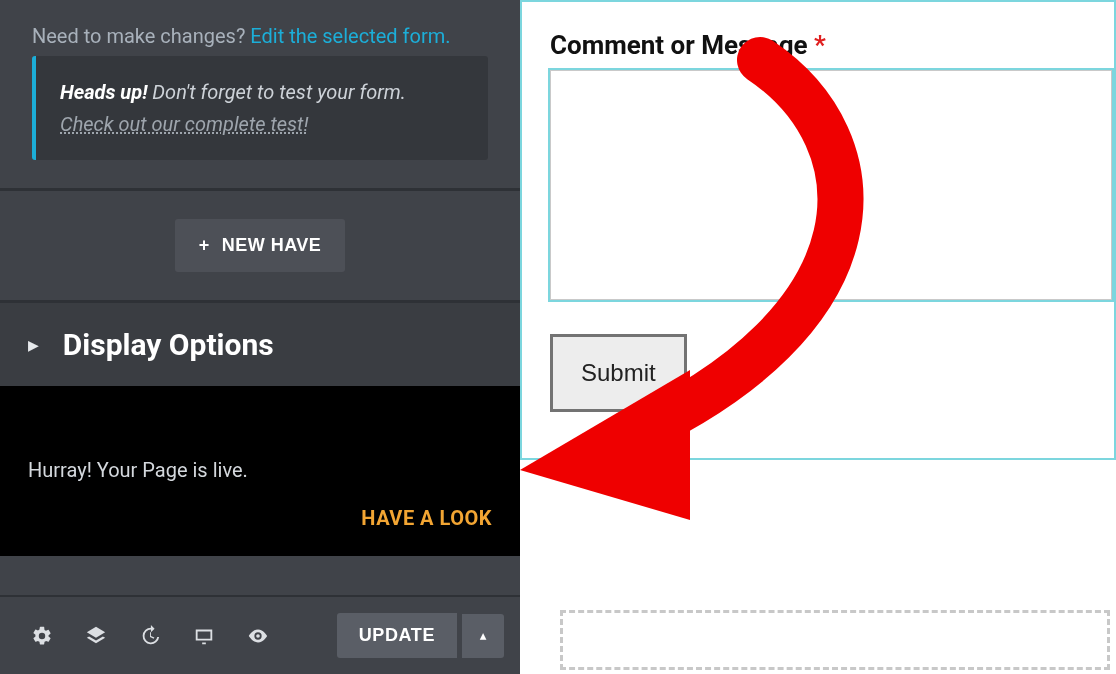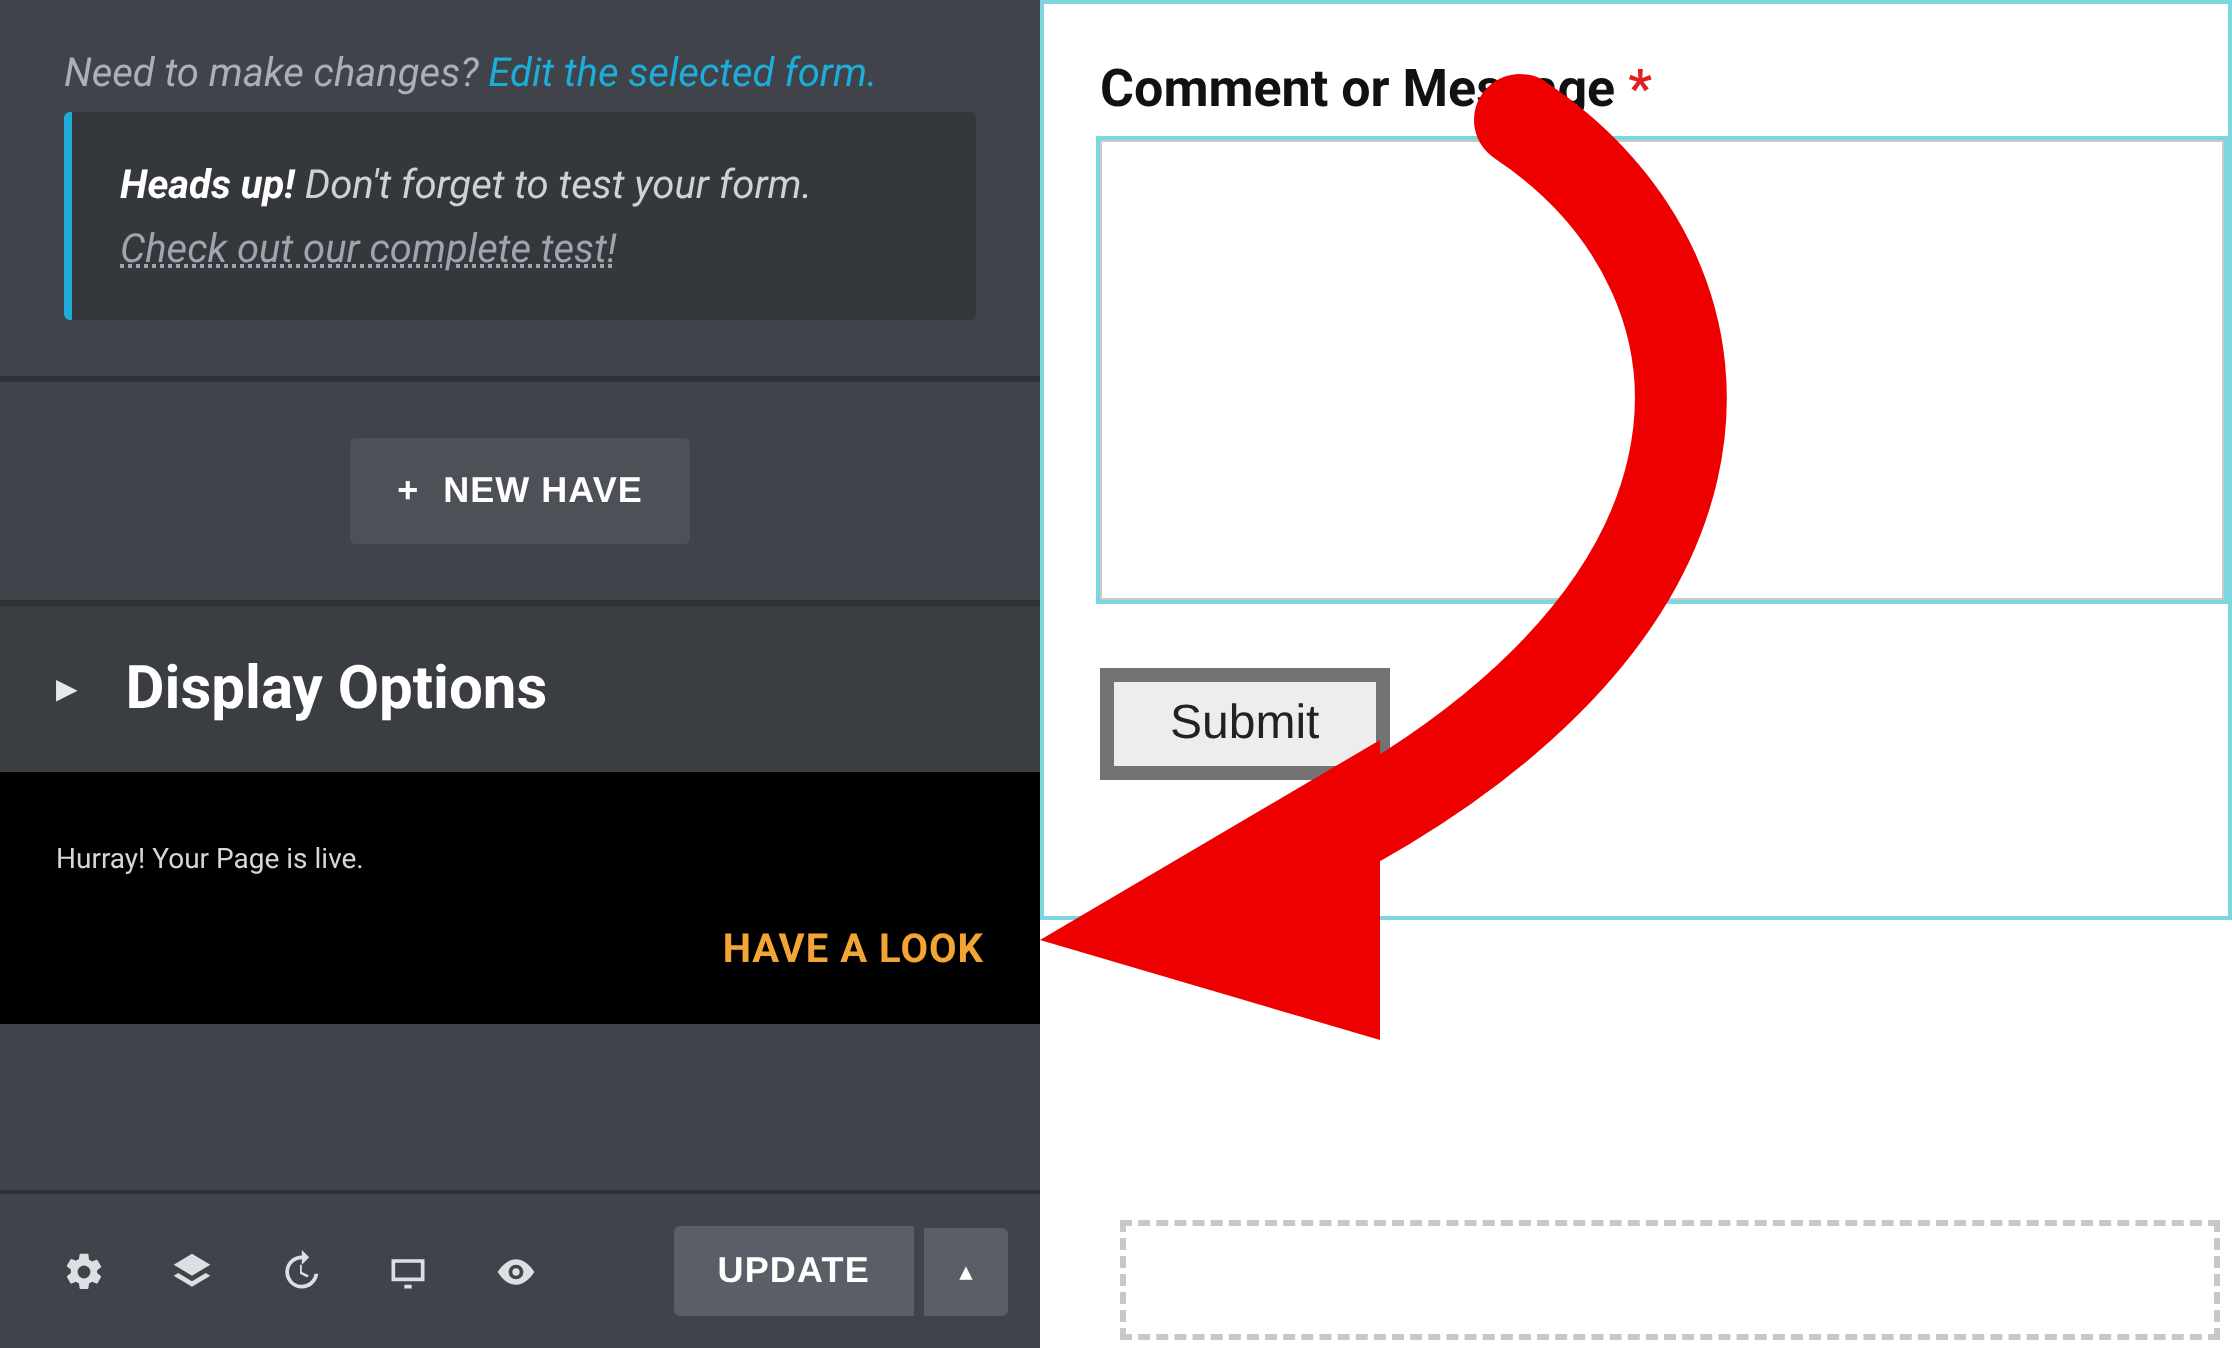--- a/index.html
+++ b/index.html
@@ -2,21 +2,21 @@
 <html><head>
 <meta charset="utf-8">
 <style>
   * { box-sizing: border-box; margin: 0; padding: 0; }
   html, body { width: 1116px; height: 674px; font-family: -apple-system, "Segoe UI", Roboto, Helvetica, Arial, sans-serif; overflow: hidden; background: #fff; }
   .app { display: flex; width: 100%; height: 100%; }
   .sidebar { width: 520px; min-width: 520px; background: #404349; display: flex; flex-direction: column; position: relative; }
   .preview { flex: 1; background: #fff; position: relative; padding-left: 30px; }
 
   
-  .top-notice { padding: 24px 32px 8px 32px; font-style: italic; font-size: 20px; color: #a8b1bb; }
+  .top-notice { padding: 24px 32px 8px 32px; font-size: 20px; color: #a8b1bb; }
   .top-notice a { color: #1caed8; text-decoration: none; }
 
   
   .callout-wrap { padding: 0 32px 28px 32px; }
   .callout { background: #34373c; border-left: 4px solid #1caed8; padding: 20px 24px; border-radius: 3px; font-style: italic; font-size: 20px; line-height: 1.6; color: #cdd2d8; }
   .callout strong { color: #fff; }
   .callout .guide { color: #9ea5ad; text-decoration: underline dotted; }
 
   
   .divline { height: 3px; background: #2e3136; }
@@ -26,40 +26,40 @@
   .btn-newform { background: #4d5057; color: #fff; font-weight: 700; font-size: 18px; letter-spacing: .5px; padding: 16px 24px; border: none; border-radius: 3px; cursor: pointer; display: flex; align-items: center; gap: 12px; }
   .plus { font-weight: 900; font-size: 18px; }
 
   
   .collapsible { background: #3a3d42; padding: 24px 28px; display: flex; align-items: center; gap: 24px; cursor: pointer; }
   .collapsible .tri { color: #e6e9ec; font-size: 14px; }
   .collapsible .label { color: #fff; font-weight: 700; font-size: 30px; }
 
   
   .notify { background: #000; padding: 36px 28px 26px 28px; color: #e6e9ec; }
-  .notify .msg { font-size: 14px; color: #d4d8dd; }
+  .notify .msg { font-size: 20px; color: #d4d8dd; margin-top: 36px; }
   .notify .actions { text-align: right; margin-top: 24px; }
   .notify .link { color: #f2a533; font-weight: 700; font-size: 20px; letter-spacing: .5px; text-decoration: none; cursor: pointer; }
 
   
   .bottombar { margin-top: auto; background: #404349; display: flex; align-items: center; padding: 16px 16px; gap: 2px; border-top: 2px solid #2e3136; justify-content: flex-end; }
   .bottombar .spacer { flex: 1; }
   .tool { width: 52px; height: 42px; display: flex; align-items: center; justify-content: center; color: #dcdfe3; cursor: pointer; font-size: 20px; }
   .btn-update { background: #5a5e66; color: #fff; font-weight: 700; letter-spacing: .6px; font-size: 18px; padding: 12px 22px; border: none; border-radius: 3px 0 0 3px; cursor: pointer; }
   .btn-caret { background: #5a5e66; color: #fff; border: none; width: 42px; height: 44px; border-radius: 0 3px 3px 0; cursor: pointer; display: flex; align-items: center; justify-content: center; margin-left: 3px; }
 
   
   .handle { position: absolute; top: 264px; right: -26px; width: 26px; height: 56px; background: #3a3d42; color: #fff; display: flex; align-items: center; justify-content: center; border-radius: 0 4px 4px 0; cursor: pointer; font-size: 16px; }
 
   
   .field-label { font-size: 26px; font-weight: 700; color: #111; padding-top: 30px; }
   .field-label .req { color: #e02020; }
   .textarea { margin-top: 10px; width: calc(100% - 4px); height: 230px; border: 1px solid #c9c9c9; outline: 2px solid #7cd6de; outline-offset: 0; background: #fff; }
   .outline-box { position: absolute; left: 0; top: 0; width: 100%; height: 460px; border: 2px solid #7cd6de; pointer-events: none; }
-  .btn-submit { margin-top: 34px; background: #ededed; color: #222; font-size: 24px; padding: 7px 28px; border: 7px solid #737373; cursor: pointer; }
+  .btn-submit { margin-top: 34px; background: #ededed; color: #222; font-size: 24px; padding: 22px 28px; border: 3px solid #737373; cursor: pointer; }
   .dashbox { position: absolute; left: 40px; right: 6px; bottom: 4px; height: 60px; border: 3px dashed #c8c8c8; }
 
   
   .arrow-svg { position: absolute; left: 460px; top: 0; width: 520px; height: 560px; pointer-events: none; }
 
   
   svg.ico { width: 22px; height: 22px; fill: currentColor; }
 </style>
 </head>
 <body>

